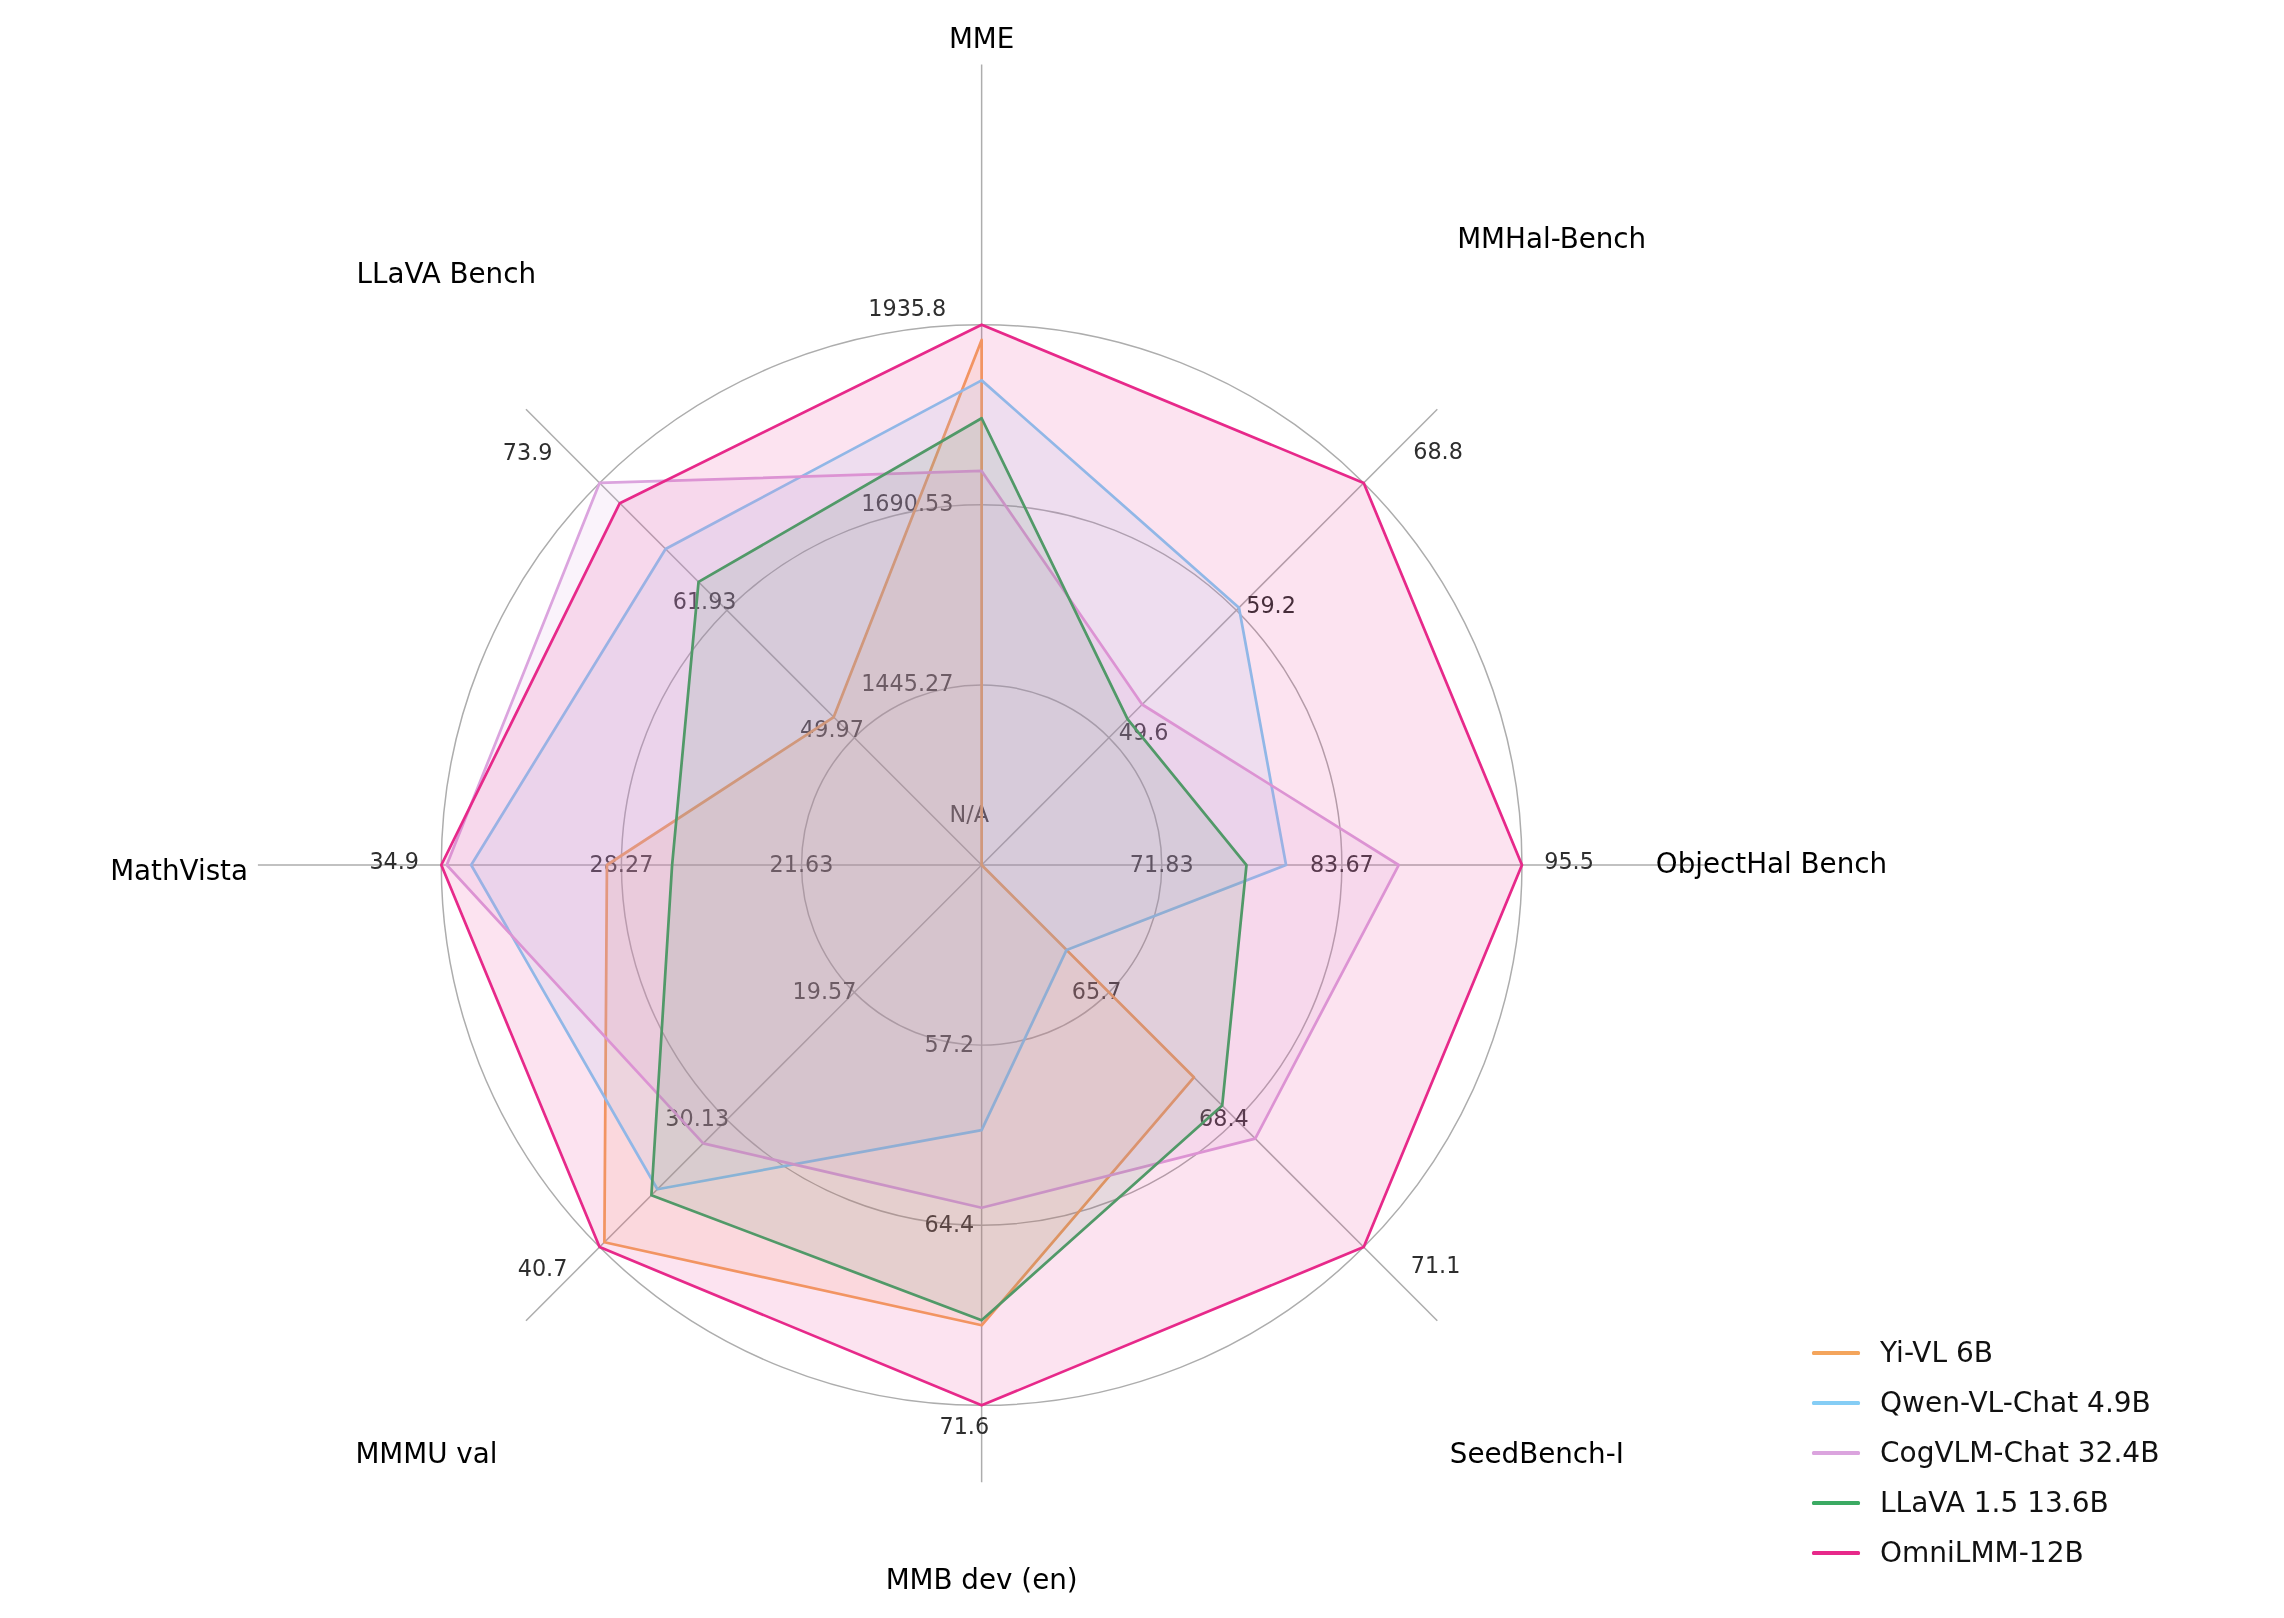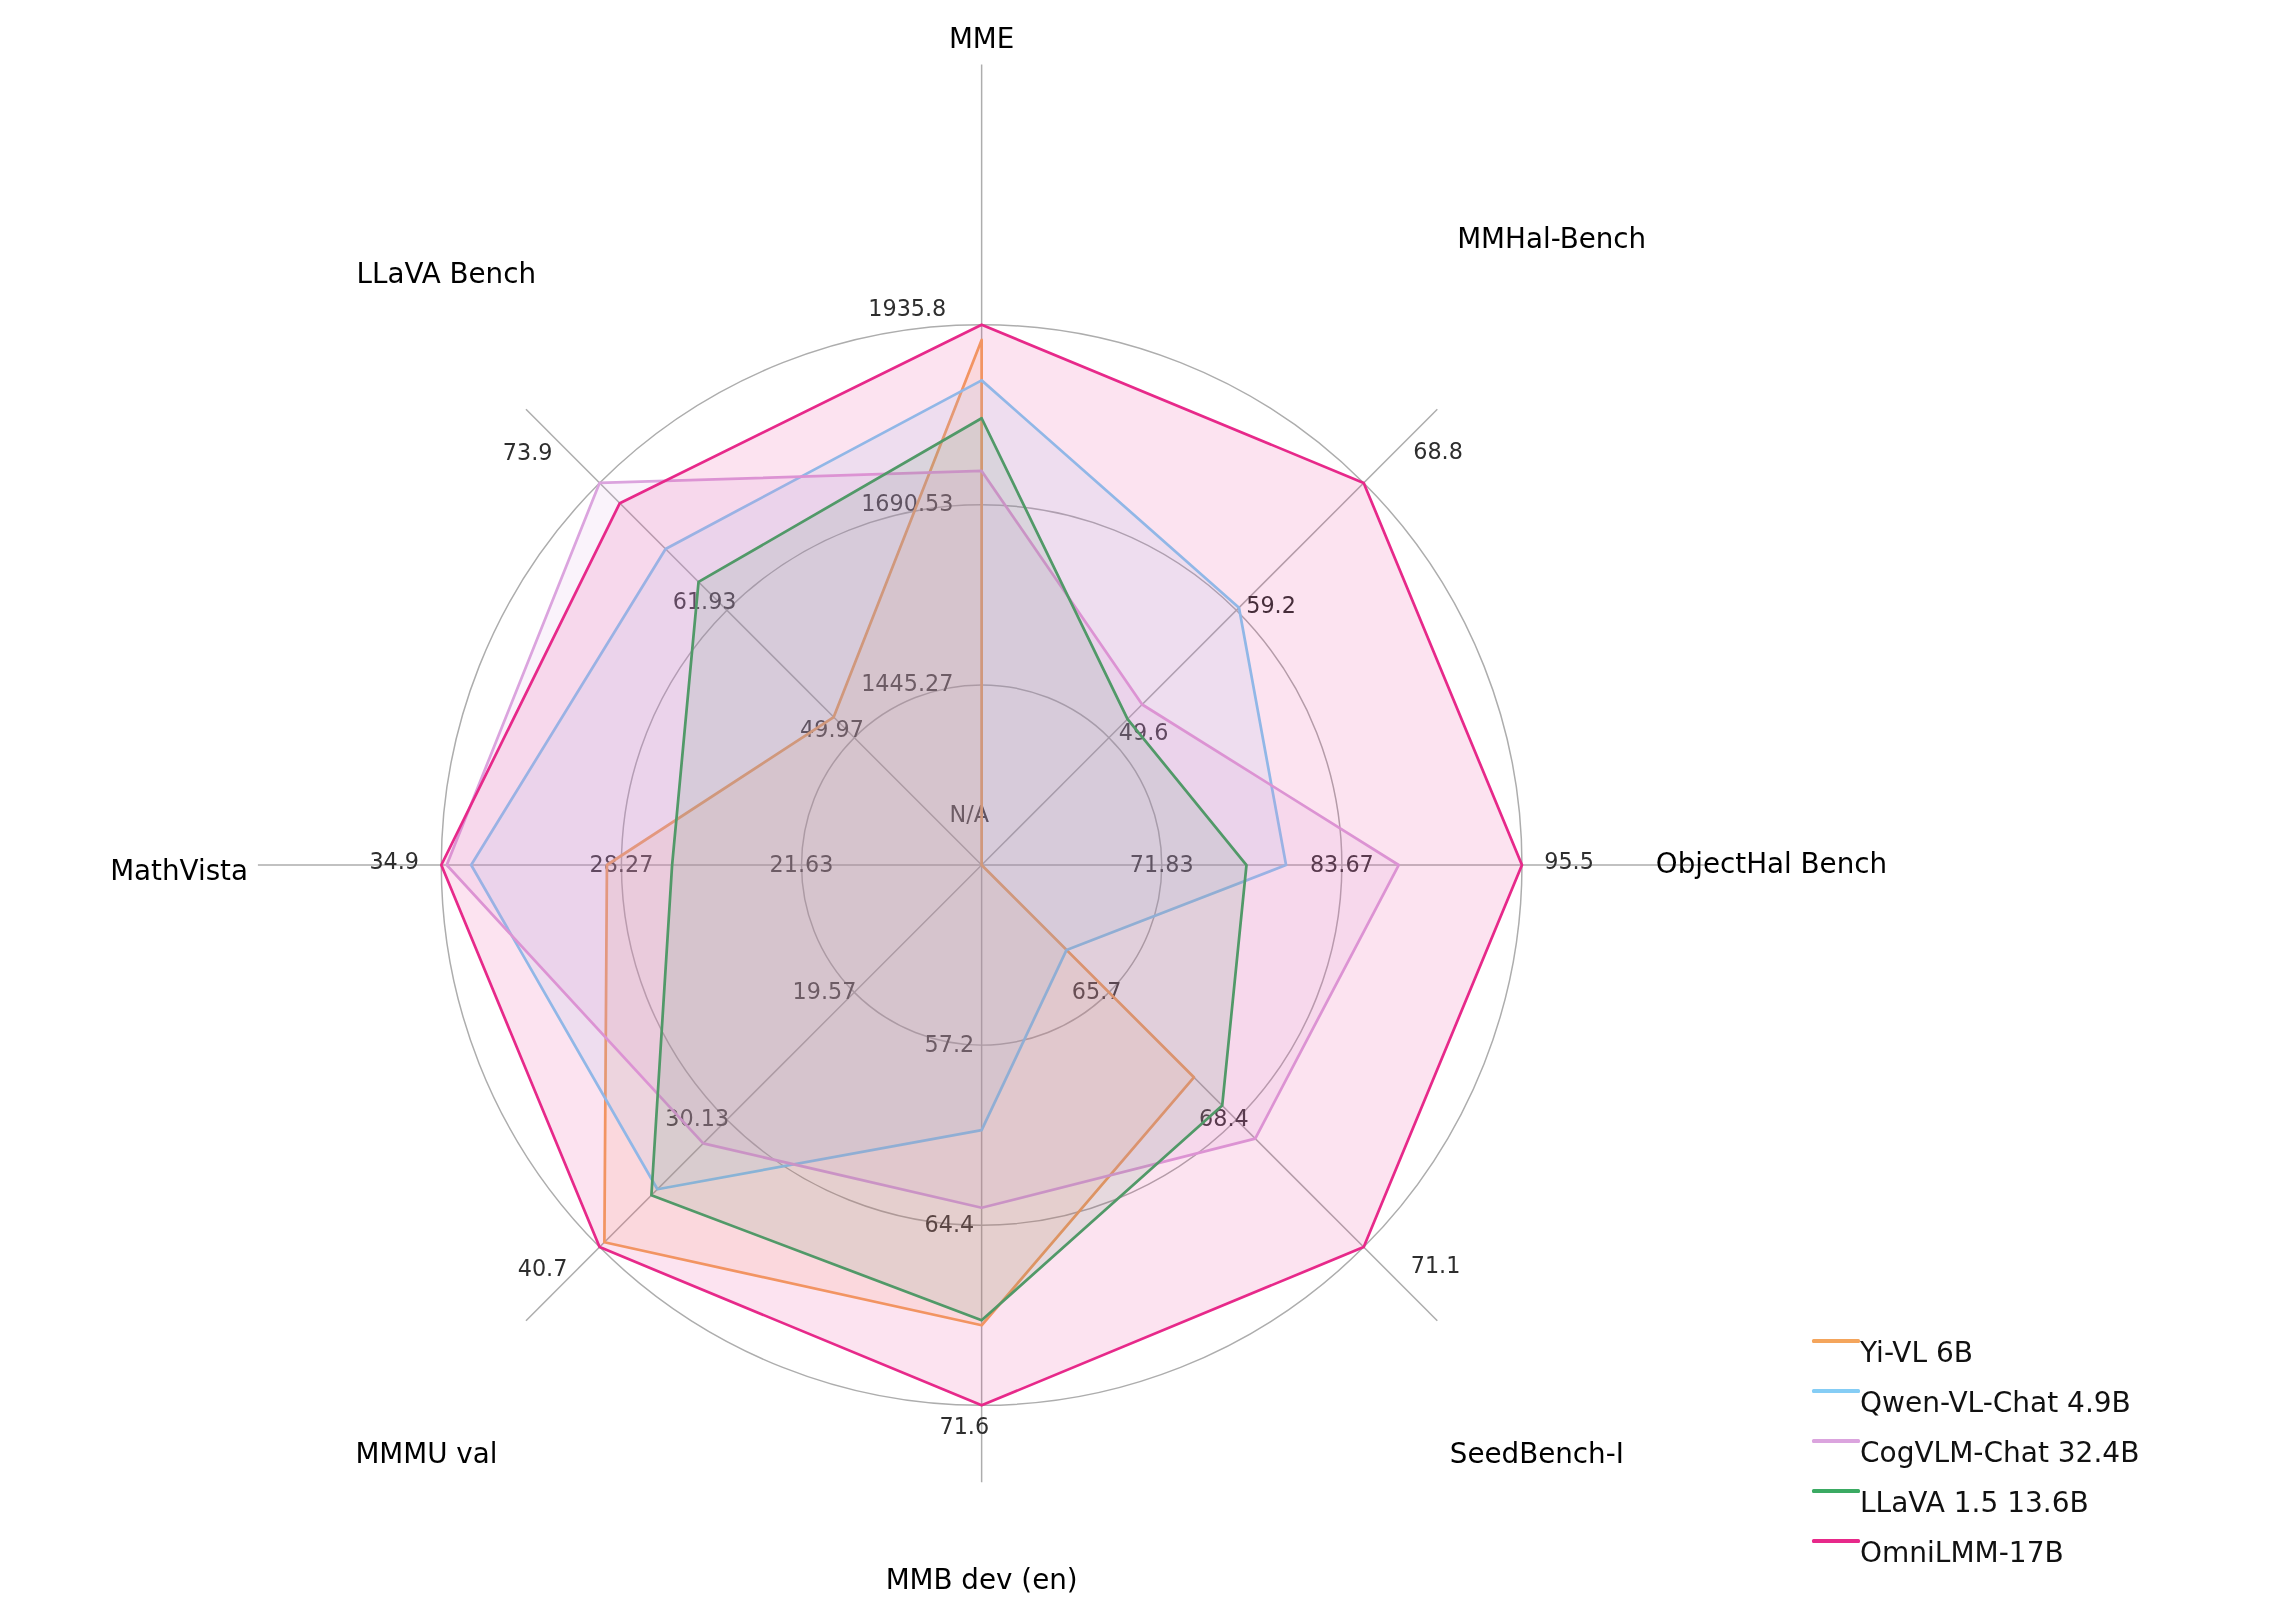--- a/index.html
+++ b/index.html
@@ -4,21 +4,21 @@
 <style>
   html,body{margin:0;padding:0;}
   body{
     width:2284px;height:1618px;background:#ffffff;position:relative;overflow:hidden;
     font-family:"DejaVu Sans","Liberation Sans",sans-serif;
   }
   #chart{position:absolute;left:0;top:0;}
   .tick{font-size:45px;fill:#2e2e2e;text-anchor:middle;dominant-baseline:middle;}
   .axlabel{font-size:56px;fill:#000000;dominant-baseline:middle;}
   #legend{position:absolute;left:1812px;top:1339px;display:flex;flex-direction:column;gap:22px;}
-  .legend-item{display:flex;}
+  .legend-item{display:flex;align-items:center;gap:20px;}
   .legend-line{width:48px;height:3.5px;border-radius:1.5px;flex:none;}
   .legend-label{font-size:28px;color:#111111;white-space:nowrap;line-height:1;}
 </style>
 </head>
 <body>
 
 <div class="page">
   <svg id="chart" width="2284" height="1618" viewBox="0 0 4607 3264">
       <circle cx="1980" cy="1745" r="363.3333333333333" fill="none" stroke="#ADADAD" stroke-width="3"></circle>
       <circle cx="1980" cy="1745" r="726.6666666666666" fill="none" stroke="#ADADAD" stroke-width="3"></circle>
@@ -82,17 +82,17 @@
       <div class="legend-item">
         <span class="legend-line" style="background: rgb(219, 164, 222);"></span>
         <span class="legend-label">CogVLM-Chat 32.4B</span>
       </div>
       <div class="legend-item">
         <span class="legend-line" style="background: rgb(59, 170, 99);"></span>
         <span class="legend-label">LLaVA 1.5 13.6B</span>
       </div>
       <div class="legend-item">
         <span class="legend-line" style="background: rgb(231, 41, 138);"></span>
-        <span class="legend-label">OmniLMM-17B</span>
+        <span class="legend-label">OmniLMM-12B</span>
       </div>
     </div>
 </div>
 
 
 </body></html>

